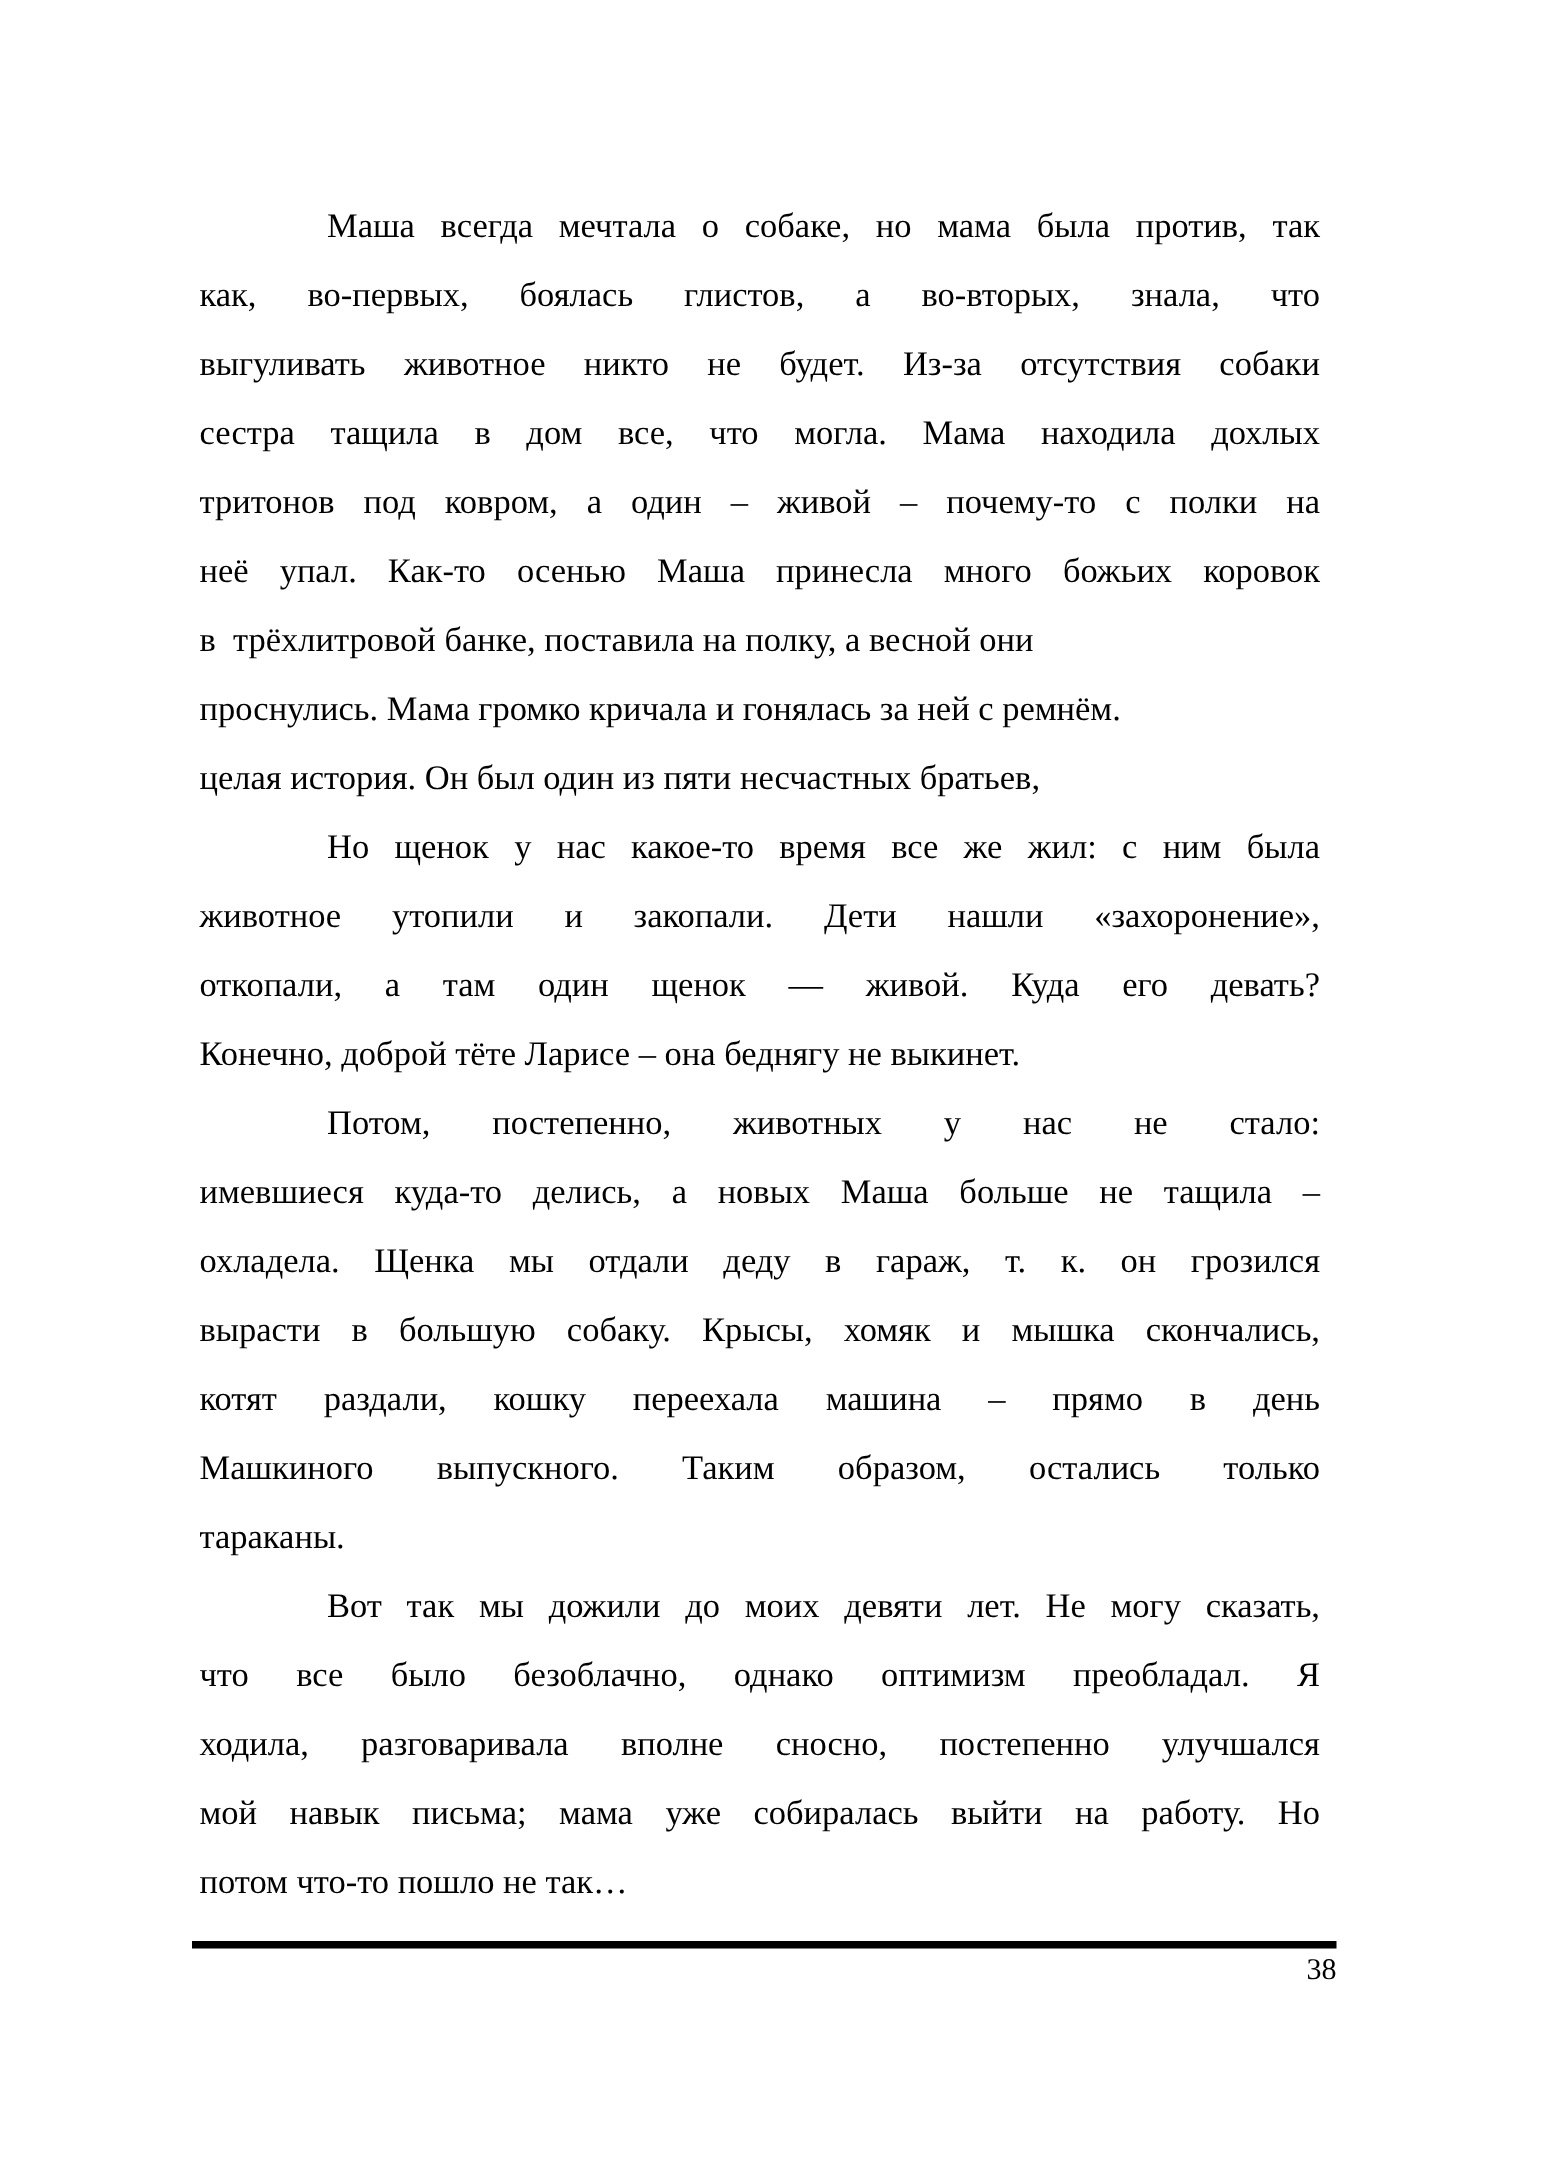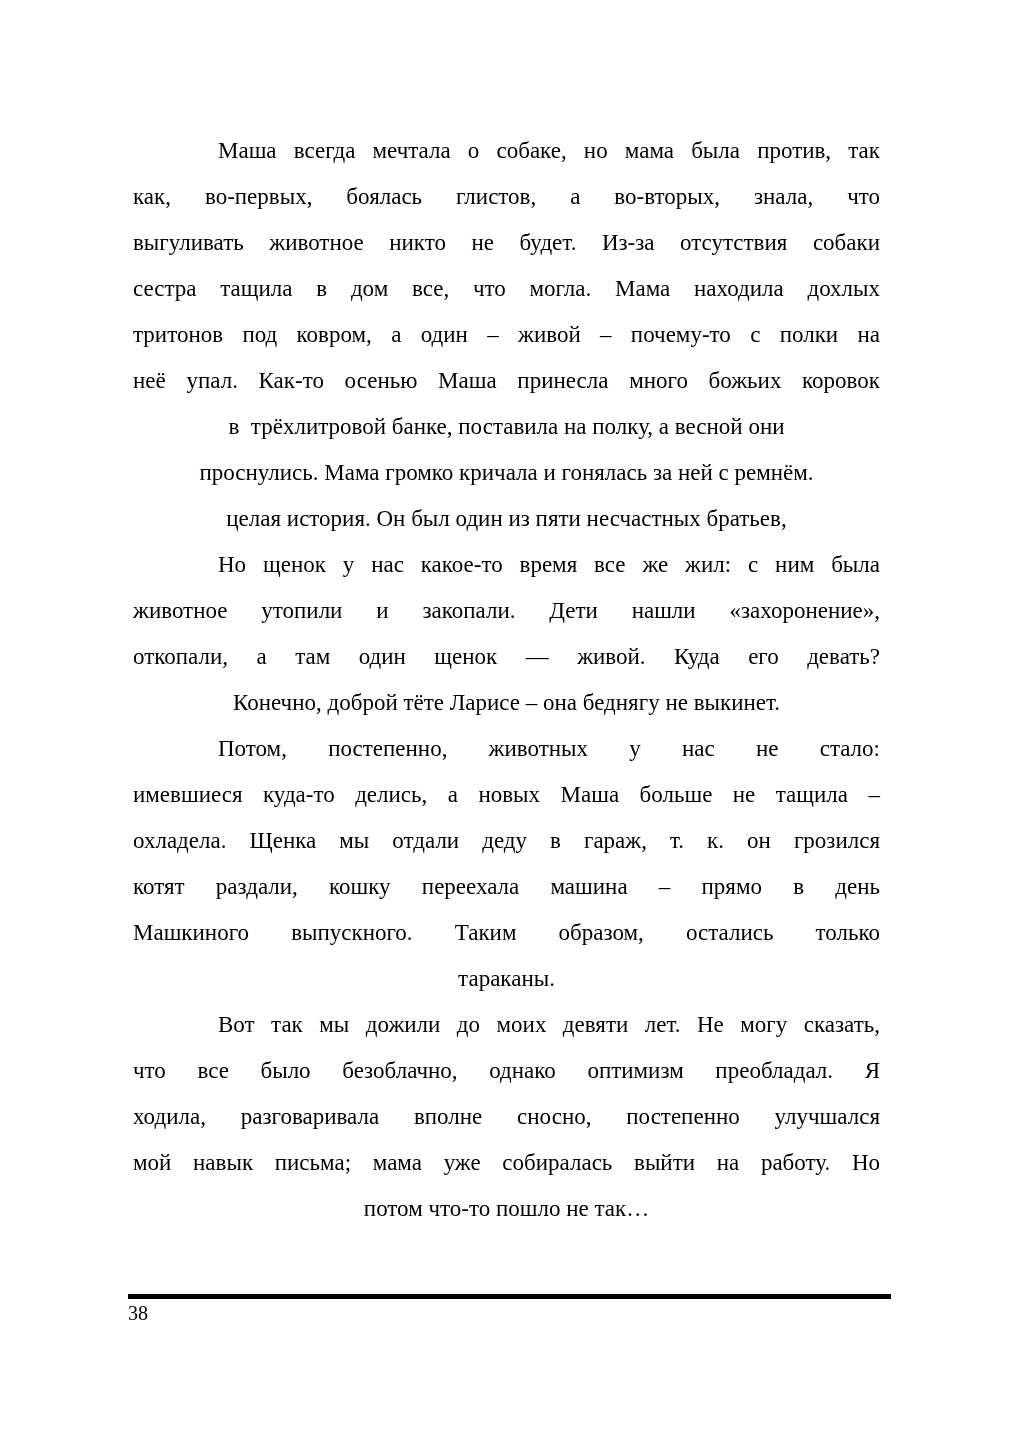--- a/index.html
+++ b/index.html
@@ -30,21 +30,21 @@
     font-size: 23px;
   }
   .paragraph {
     margin: 0;
     padding: 0;
   }
   .line {
     height: 46px;
     line-height: 46px;
     white-space: normal;
-    text-align: center;
+    text-align: left;
   }
   .line.justify {
     text-align: justify;
     text-align-last: justify;
   }
   .line.indent {
     text-indent: 85px;
   }
   .footer-rule {
     position: absolute;
@@ -52,21 +52,21 @@
     top: 1294px;
     width: 763px;
     height: 5px;
     background: #000000;
   }
   .page-number {
     position: absolute;
     left: 128px;
     top: 1301px;
     width: 763px;
-    text-align: left;
+    text-align: right;
     font-size: 20px;
     line-height: 24px;
   }
 </style>
 </head>
 <body>
 
 <div class="page">
   <main class="text-block" id="text-block">
 
@@ -84,20 +84,21 @@
         <div class="line">целая история. Он был один из пяти несчастных братьев,</div>
         <div class="line justify indent">Но щенок у нас какое-то время все же жил: с ним была</div>
         <div class="line justify">животное утопили и закопали. Дети нашли «захоронение»,</div>
         <div class="line justify">откопали, а там один щенок — живой. Куда его девать?</div>
         <div class="line">Конечно, доброй тёте Ларисе – она беднягу не выкинет.</div>
       </div>
       <div class="paragraph">
         <div class="line justify indent">Потом, постепенно, животных у нас не стало:</div>
         <div class="line justify">имевшиеся куда-то делись, а новых Маша больше не тащила –</div>
         <div class="line justify">охладела. Щенка мы отдали деду в гараж, т. к. он грозился</div>
+        <div class="line justify">вырасти в большую собаку. Крысы, хомяк и мышка скончались,</div>
         <div class="line justify">котят раздали, кошку переехала машина – прямо в день</div>
         <div class="line justify">Машкиного выпускного. Таким образом, остались только</div>
         <div class="line">тараканы.</div>
       </div>
       <div class="paragraph">
         <div class="line justify indent">Вот так мы дожили до моих девяти лет. Не могу сказать,</div>
         <div class="line justify">что все было безоблачно, однако оптимизм преобладал. Я</div>
         <div class="line justify">ходила, разговаривала вполне сносно, постепенно улучшался</div>
         <div class="line justify">мой навык письма; мама уже собиралась выйти на работу. Но</div>
         <div class="line">потом что-то пошло не так…</div>

